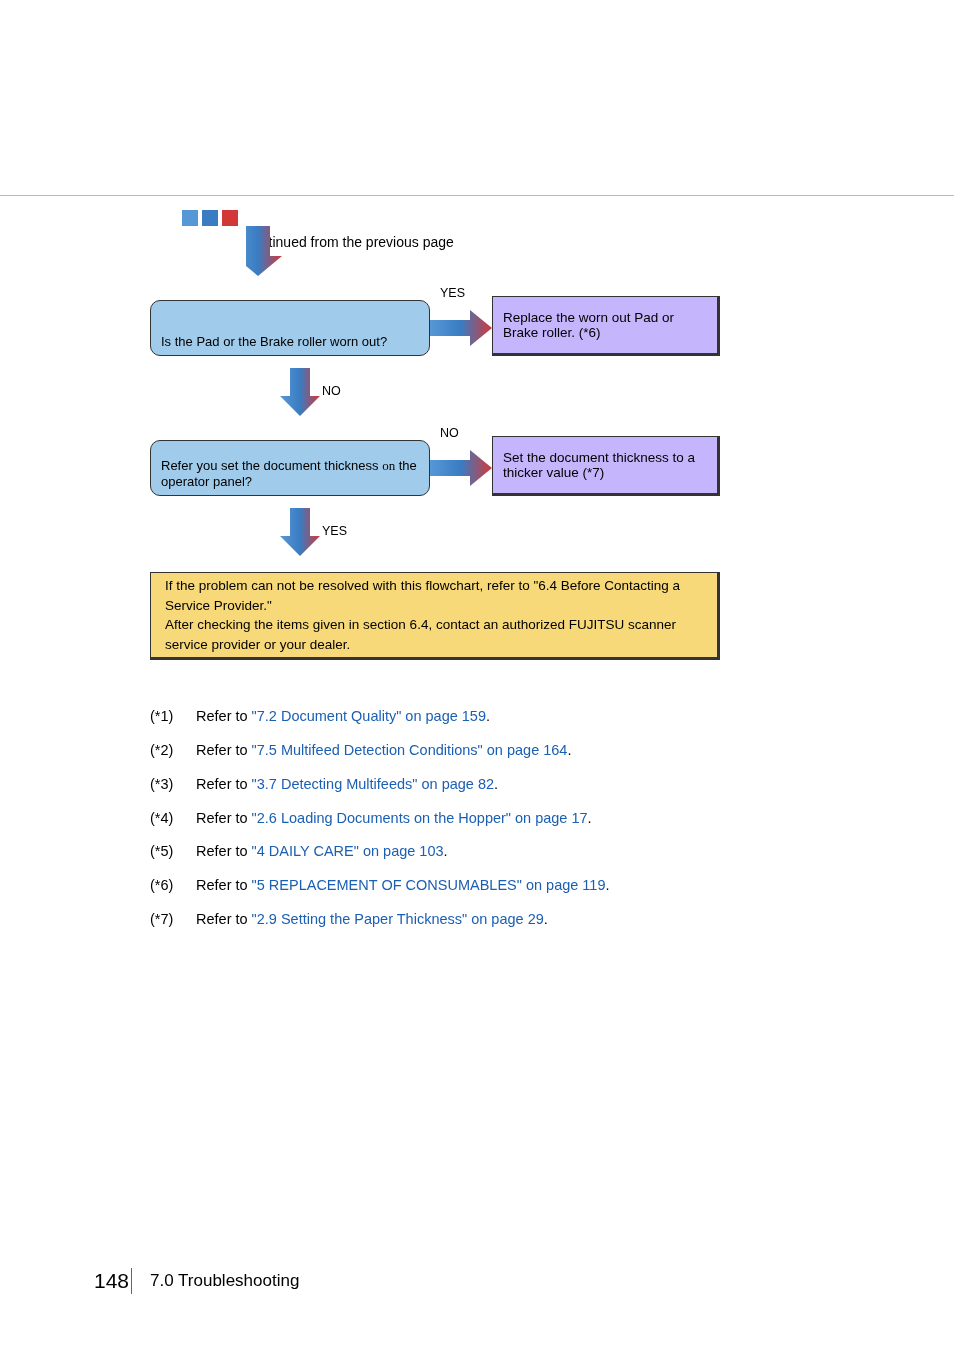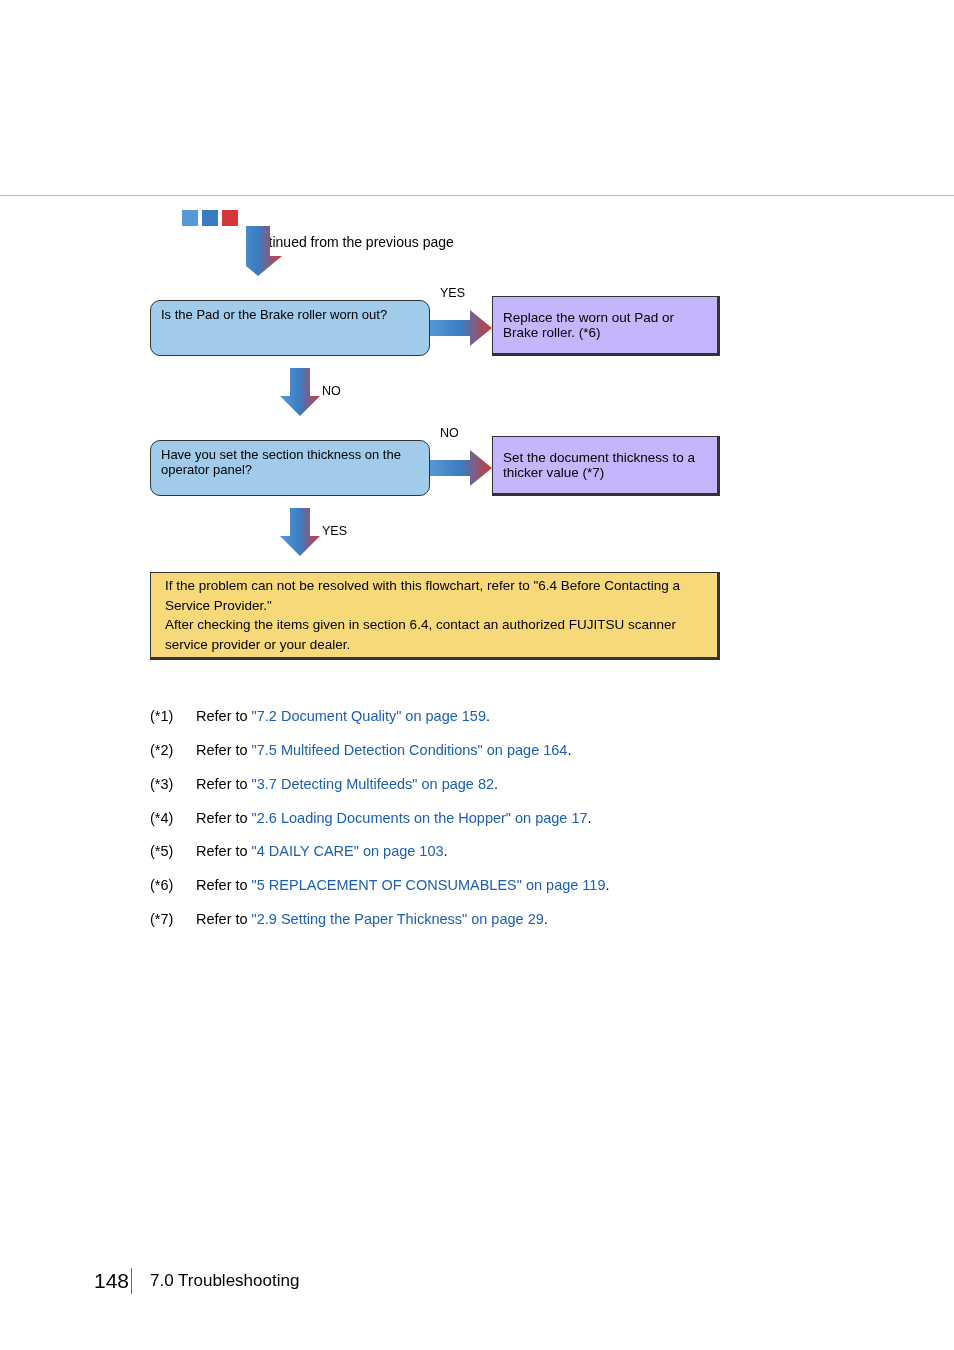--- a/index.html
+++ b/index.html
@@ -60,21 +60,21 @@
     left: 0;
     top: 14px;
     width: 280px;
     height: 56px;
     background: #a1cbea;
     border: 1px solid #333;
     border-radius: 10px;
     padding: 6px 10px;
     font-size: 13px;
     display: flex;
-    align-items: flex-start;
+    align-items: flex-end;
   }
   .pink-box {
     position: absolute;
     left: 342px;
     top: 10px;
     width: 228px;
     height: 60px;
     background: #c4b5fd;
     border: 1px solid #333;
     border-right: 3px solid #333;
@@ -204,21 +204,21 @@
       <path d="M 10 0 L 30 0 L 30 28 L 40 28 L 20 48 L 0 28 L 10 28 Z" fill="url(#ga)"></path>
     </svg>
     <div class="down-label">NO</div>
   </div>
 
   
   <div class="row-pair">
     <div class="arrow-label-top">NO</div>
     <div class="blue-box">
       <span>
-        <span>Have you set the section thickness </span><span style="font-family: Liberation Sans, sans-serif">on</span><span> the operator panel?</span>
+        <span>Refer you set the document thickness </span><span style="font-family: Liberation Serif, serif">on</span><span> the operator panel?</span>
       </span>
     </div>
     <svg class="right-arrow" width="62" height="40">
       <path d="M 0 12 L 40 12 L 40 2 L 62 20 L 40 38 L 40 28 L 0 28 Z" fill="url(#ga)"></path>
     </svg>
     <div class="pink-box">
       <span>Set the document thickness to a thicker value (*7)</span>
     </div>
   </div>
 

